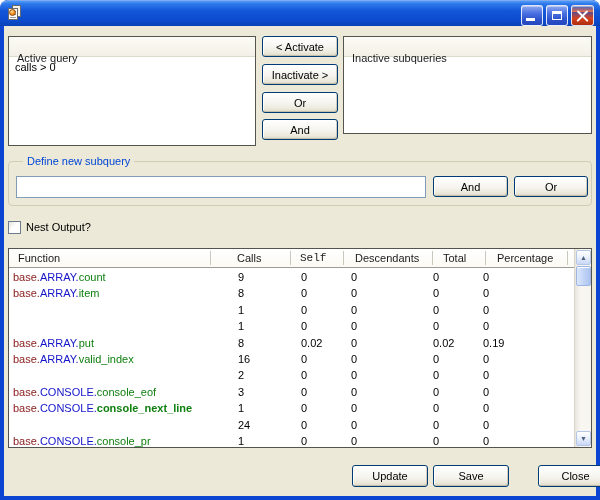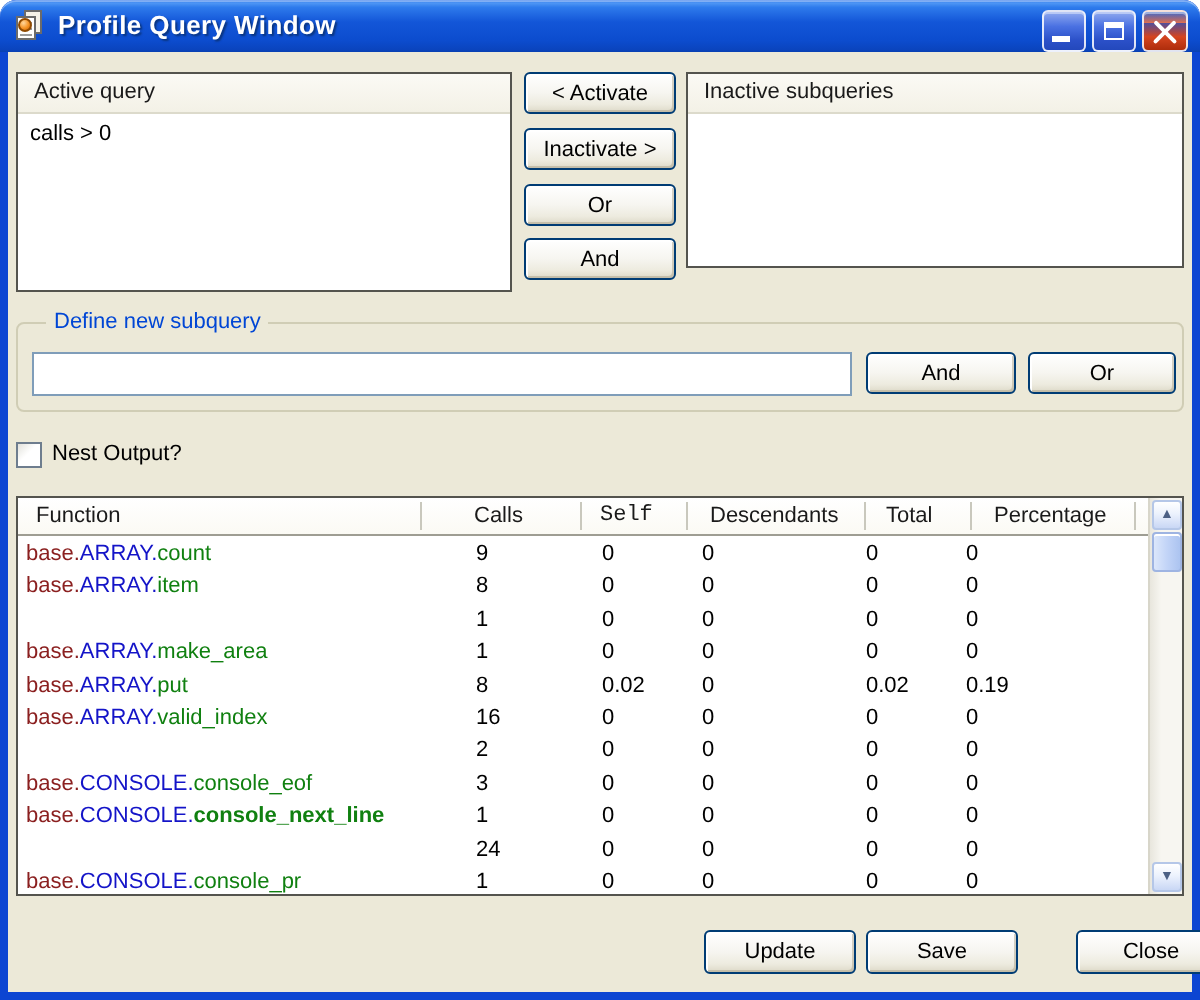--- a/index.html
+++ b/index.html
@@ -52,21 +52,21 @@
   
   .client{position:absolute;left:4px;top:26px;width:592px;height:470px;background:#ECE9D8;}
   
   .abs{position:absolute;}
 
   
   .listbox{background:#fff;border:1px solid #54544E;}
   .listbox .lb-header{
     height:20px;background:linear-gradient(180deg,#FBFAF5,#F3F1E6);
     border-bottom:1px solid #DCDACB;
-    padding:3px 0 0 8px;color:#1A1A1A;
+    padding:15px 0 0 8px;color:#1A1A1A;
   }
   .lb-items{padding:3px 6px;}
   .lb-item{line-height:14px;}
 
   
   .xp-btn{
     display:flex;align-items:center;justify-content:center;
     border:1px solid #003C74;border-radius:3px;
     background:linear-gradient(180deg,#FFFFFF 0%,#F6F5F0 50%,#EDEBDF 80%,#DDD9C8 100%);
     box-shadow:inset 1px 1px 0 #fff, inset -1px -1px 0 rgba(165,155,130,.45);
@@ -136,21 +136,20 @@
 
   <div class="titlebar">
     <div class="win-icon">
       <div class="sheet-back"></div>
       <div class="sheet-front"></div>
       <div class="line" style="top:6px"></div>
       <div class="line" style="top:9px"></div>
       <div class="line" style="top:12px"></div>
       <div class="ball"></div>
     </div>
-    <span class="title-text">Profile Query Window</span>
     <div class="winbtn blue" id="btn-min">
       <div class="glyph-min"></div>
     </div>
     <div class="winbtn blue" id="btn-max">
       <div class="glyph-max"></div>
     </div>
     <div class="winbtn" id="btn-close">
       <div class="glyph-x"></div>
     </div>
   </div>
@@ -217,21 +216,20 @@
     <span class="cell c4">0</span>
   </div>
         <div class="trow">
     <span class="cell c0">1</span>
     <span class="cell c1">0</span>
     <span class="cell c2">0</span>
     <span class="cell c3">0</span>
     <span class="cell c4">0</span>
   </div>
         <div class="trow">
-    <span class="cell c-fn"><b class="p-lib" style="font-weight:normal">base.</b><b class="p-cls" style="font-weight:normal">ARRAY.</b><b class="p-feat" style="font-weight:normal">make_area</b></span>
     <span class="cell c0">1</span>
     <span class="cell c1">0</span>
     <span class="cell c2">0</span>
     <span class="cell c3">0</span>
     <span class="cell c4">0</span>
   </div>
         <div class="trow">
     <span class="cell c-fn"><b class="p-lib" style="font-weight:normal">base.</b><b class="p-cls" style="font-weight:normal">ARRAY.</b><b class="p-feat" style="font-weight:normal">put</b></span>
     <span class="cell c0">8</span>
     <span class="cell c1">0.02</span>

